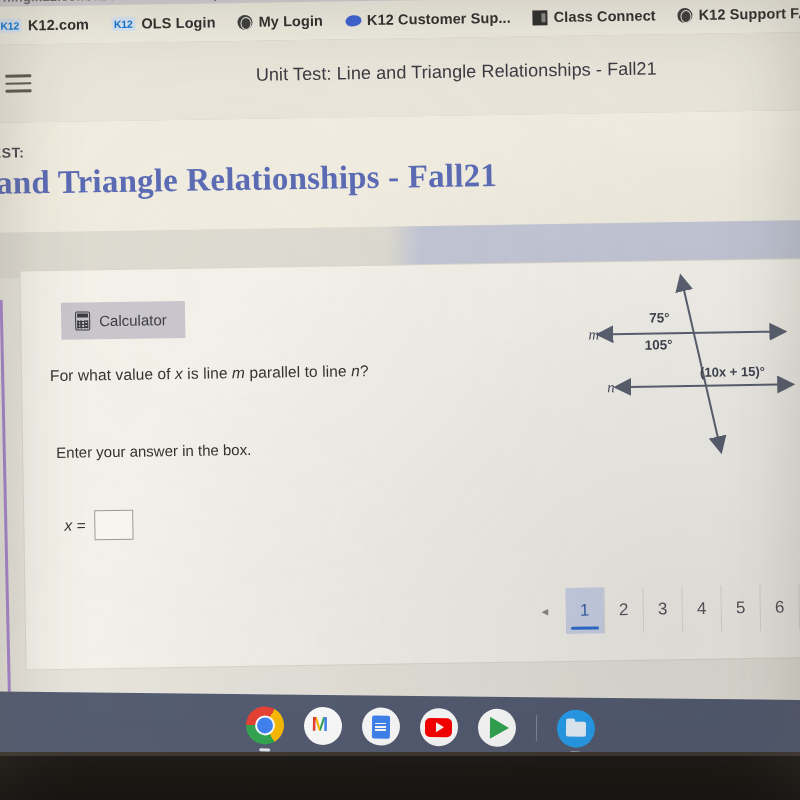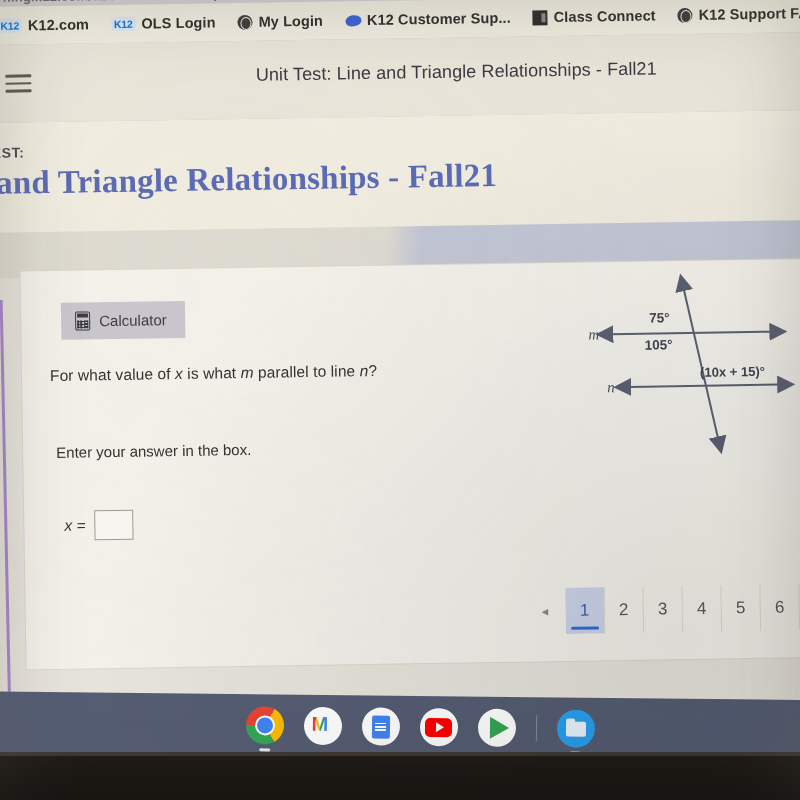--- a/index.html
+++ b/index.html
@@ -367,21 +367,21 @@
     <div class="greyband"></div>
 
     <div class="card">
 
       <div class="calcbtn">
         <span class="calcicon"></span>
         <span>Calculator</span>
       </div>
 
       <div class="qtext">
-        <span>For what value of </span><i>x</i><span> is what </span><i>m</i><span> parallel to line </span><i>n</i><span>?</span>
+        <span>For what value of </span><i>x</i><span> is line </span><i>m</i><span> parallel to line </span><i>n</i><span>?</span>
       </div>
 
       <div class="enterline">Enter your answer in the box.</div>
 
       <div class="answerrow">
         <span class="xeq">x =</span>
         <input class="answerbox" type="text" value="" style="">
       </div>
 
       <div class="figure">

